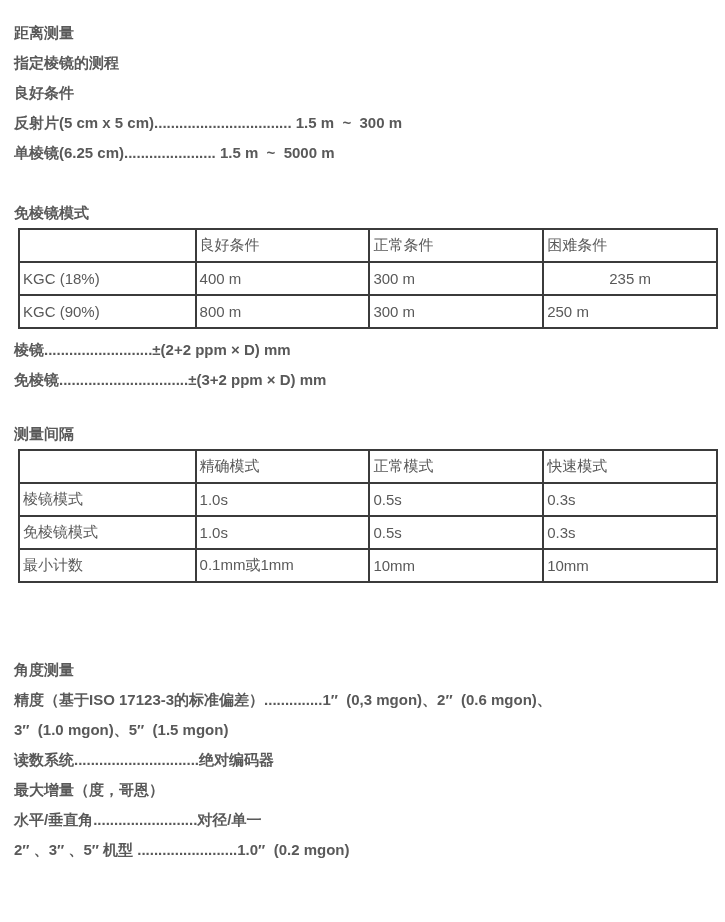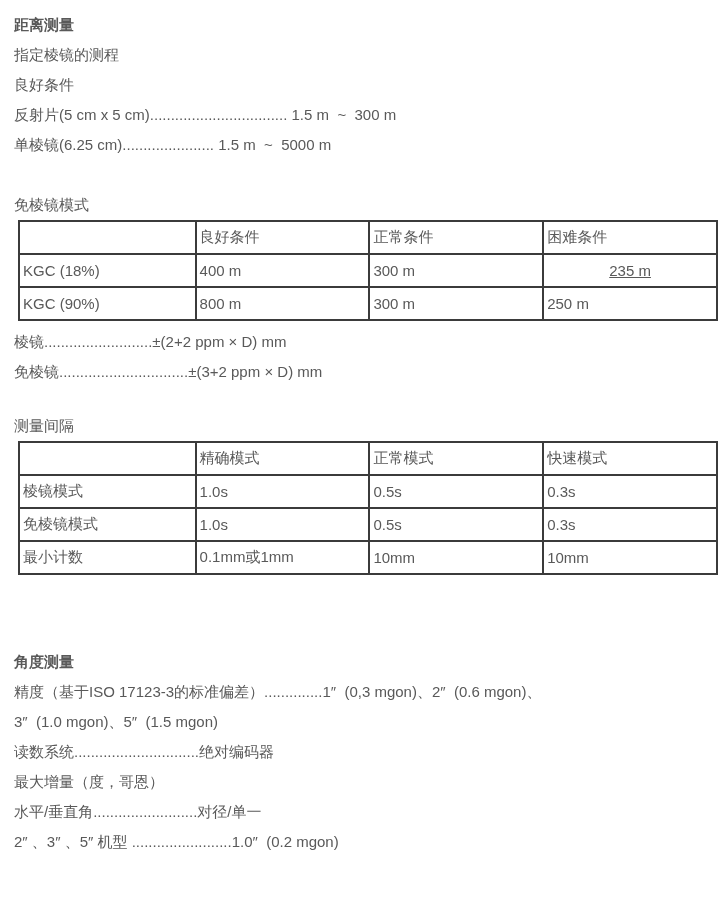--- a/index.html
+++ b/index.html
@@ -5,33 +5,33 @@
   html, body {
     margin: 0;
     padding: 0;
     background: #ffffff;
   }
   .page {
     position: relative;
     width: 725px;
     height: 922px;
     box-sizing: border-box;
-    padding: 10px 7px 0 14px;
+    padding: 18px 7px 0 14px;
     overflow: hidden;
     background: #ffffff;
     font-family: "Liberation Sans", "DejaVu Sans", sans-serif;
     font-size: 15px;
     color: #595959;
     border-radius: 8px;
   }
   .ln {
     margin: 0;
     line-height: 30px;
     white-space: pre-wrap;
-    font-weight: 400;
+    font-weight: 700;
   }
   .heading {
     font-weight: 700;
   }
   .gap30 { height: 30px; }
   .gap24 { height: 24px; }
   .gap56 { height: 56px; }
   table.spec {
     border-collapse: collapse;
     table-layout: fixed;
@@ -42,21 +42,21 @@
   table.spec td {
     border: 2px solid #3b3b3b;
     height: 31px;
     padding: 0 3px;
     font-size: 15px;
     vertical-align: middle;
     text-align: left;
     overflow: hidden;
     white-space: nowrap;
   }
-  table.spec td.center { text-align: center; text-decoration: underline; }
+  table.spec td.center { text-align: center; }
   table.spec col.c1 { width: 25.3%; }
   table.spec col.c2 { width: 24.9%; }
   table.spec col.c3 { width: 24.9%; }
   table.spec col.c4 { width: 24.9%; }
   table.spec.last { margin-bottom: 16px; }
 </style>
 </head>
 <body>
 
 <div class="page">

